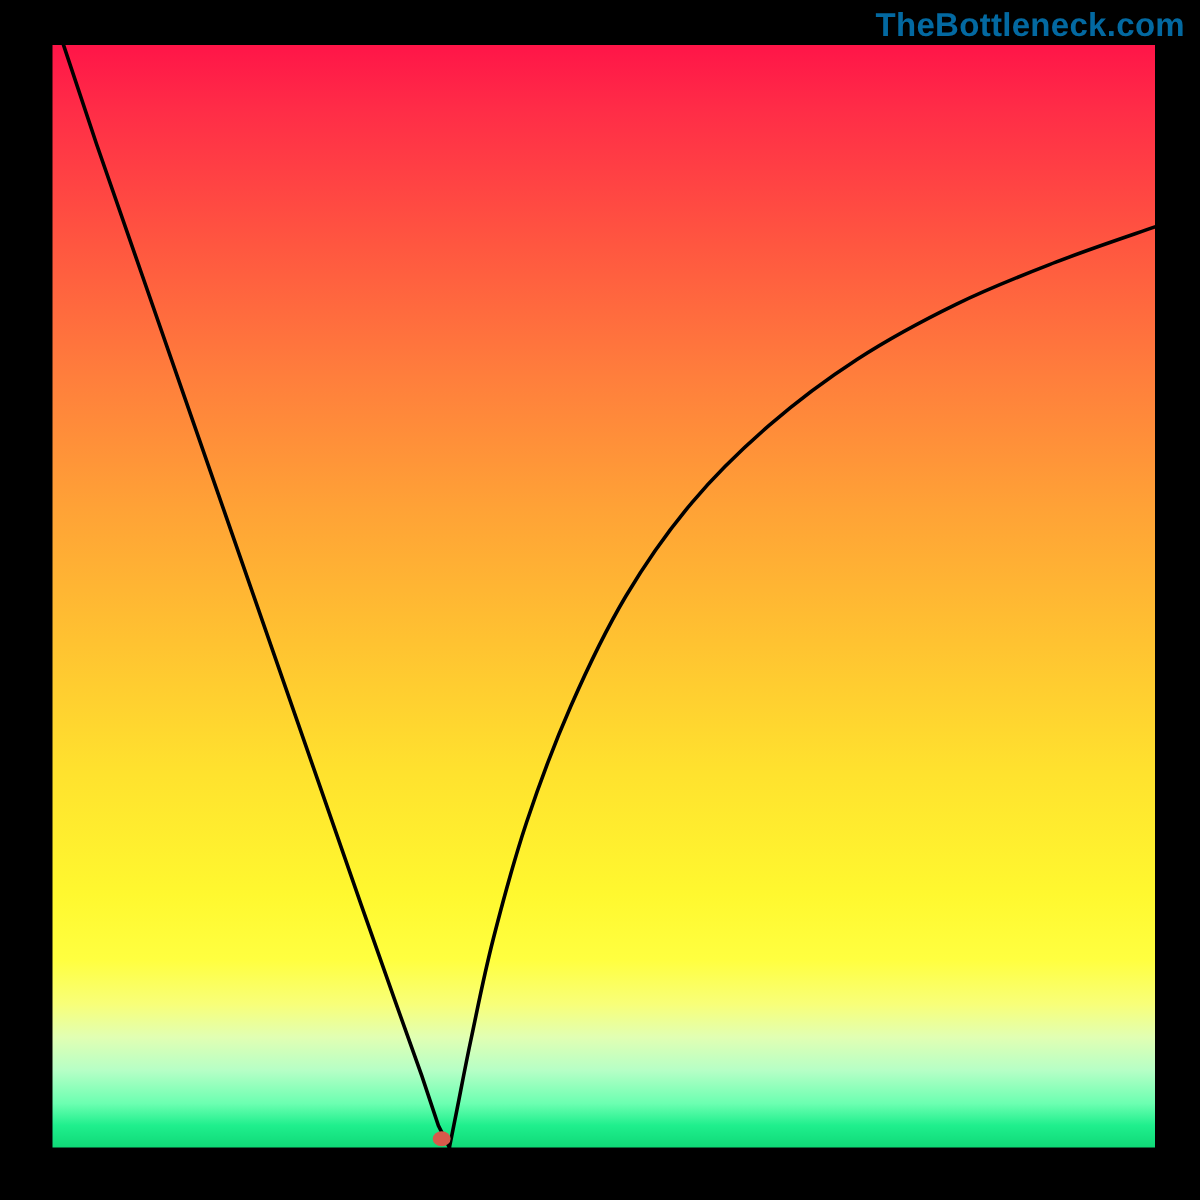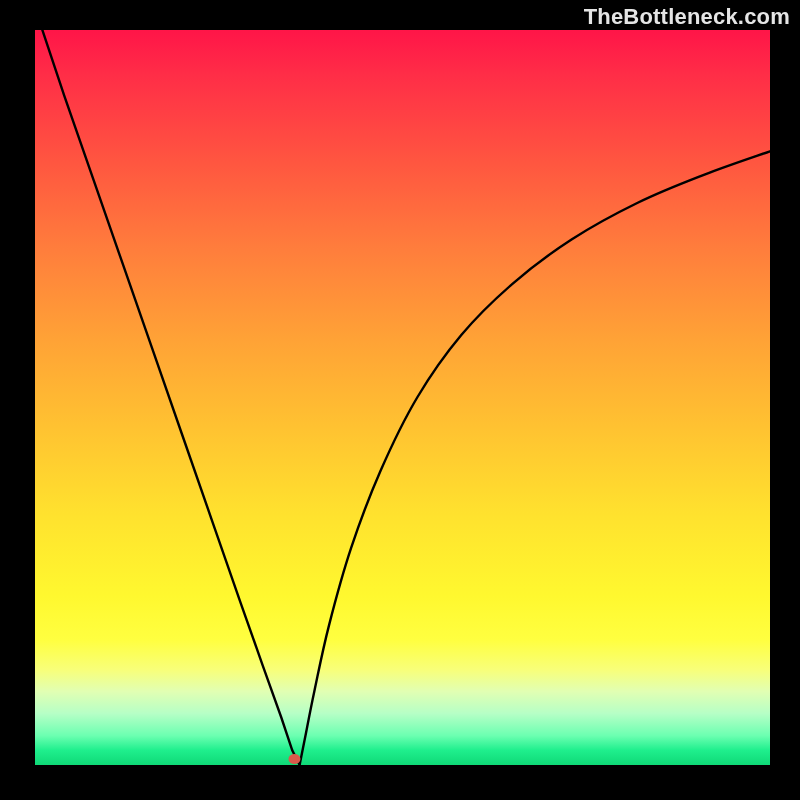--- a/index.html
+++ b/index.html
@@ -14,21 +14,21 @@
   .frame {
     position: relative;
     width: 800px;
     height: 800px;
     background: #000;
   }
   .attribution {
     position: absolute;
     top: 4px;
     right: 10px;
-    color: #e5e5e5;
+    color: #0369a1;
     font-size: 22px;
     font-weight: 600;
     letter-spacing: 0.2px;
     user-select: none;
   }
   .plot-area {
     position: absolute;
     left: 35px;
     top: 30px;
     width: 735px;

